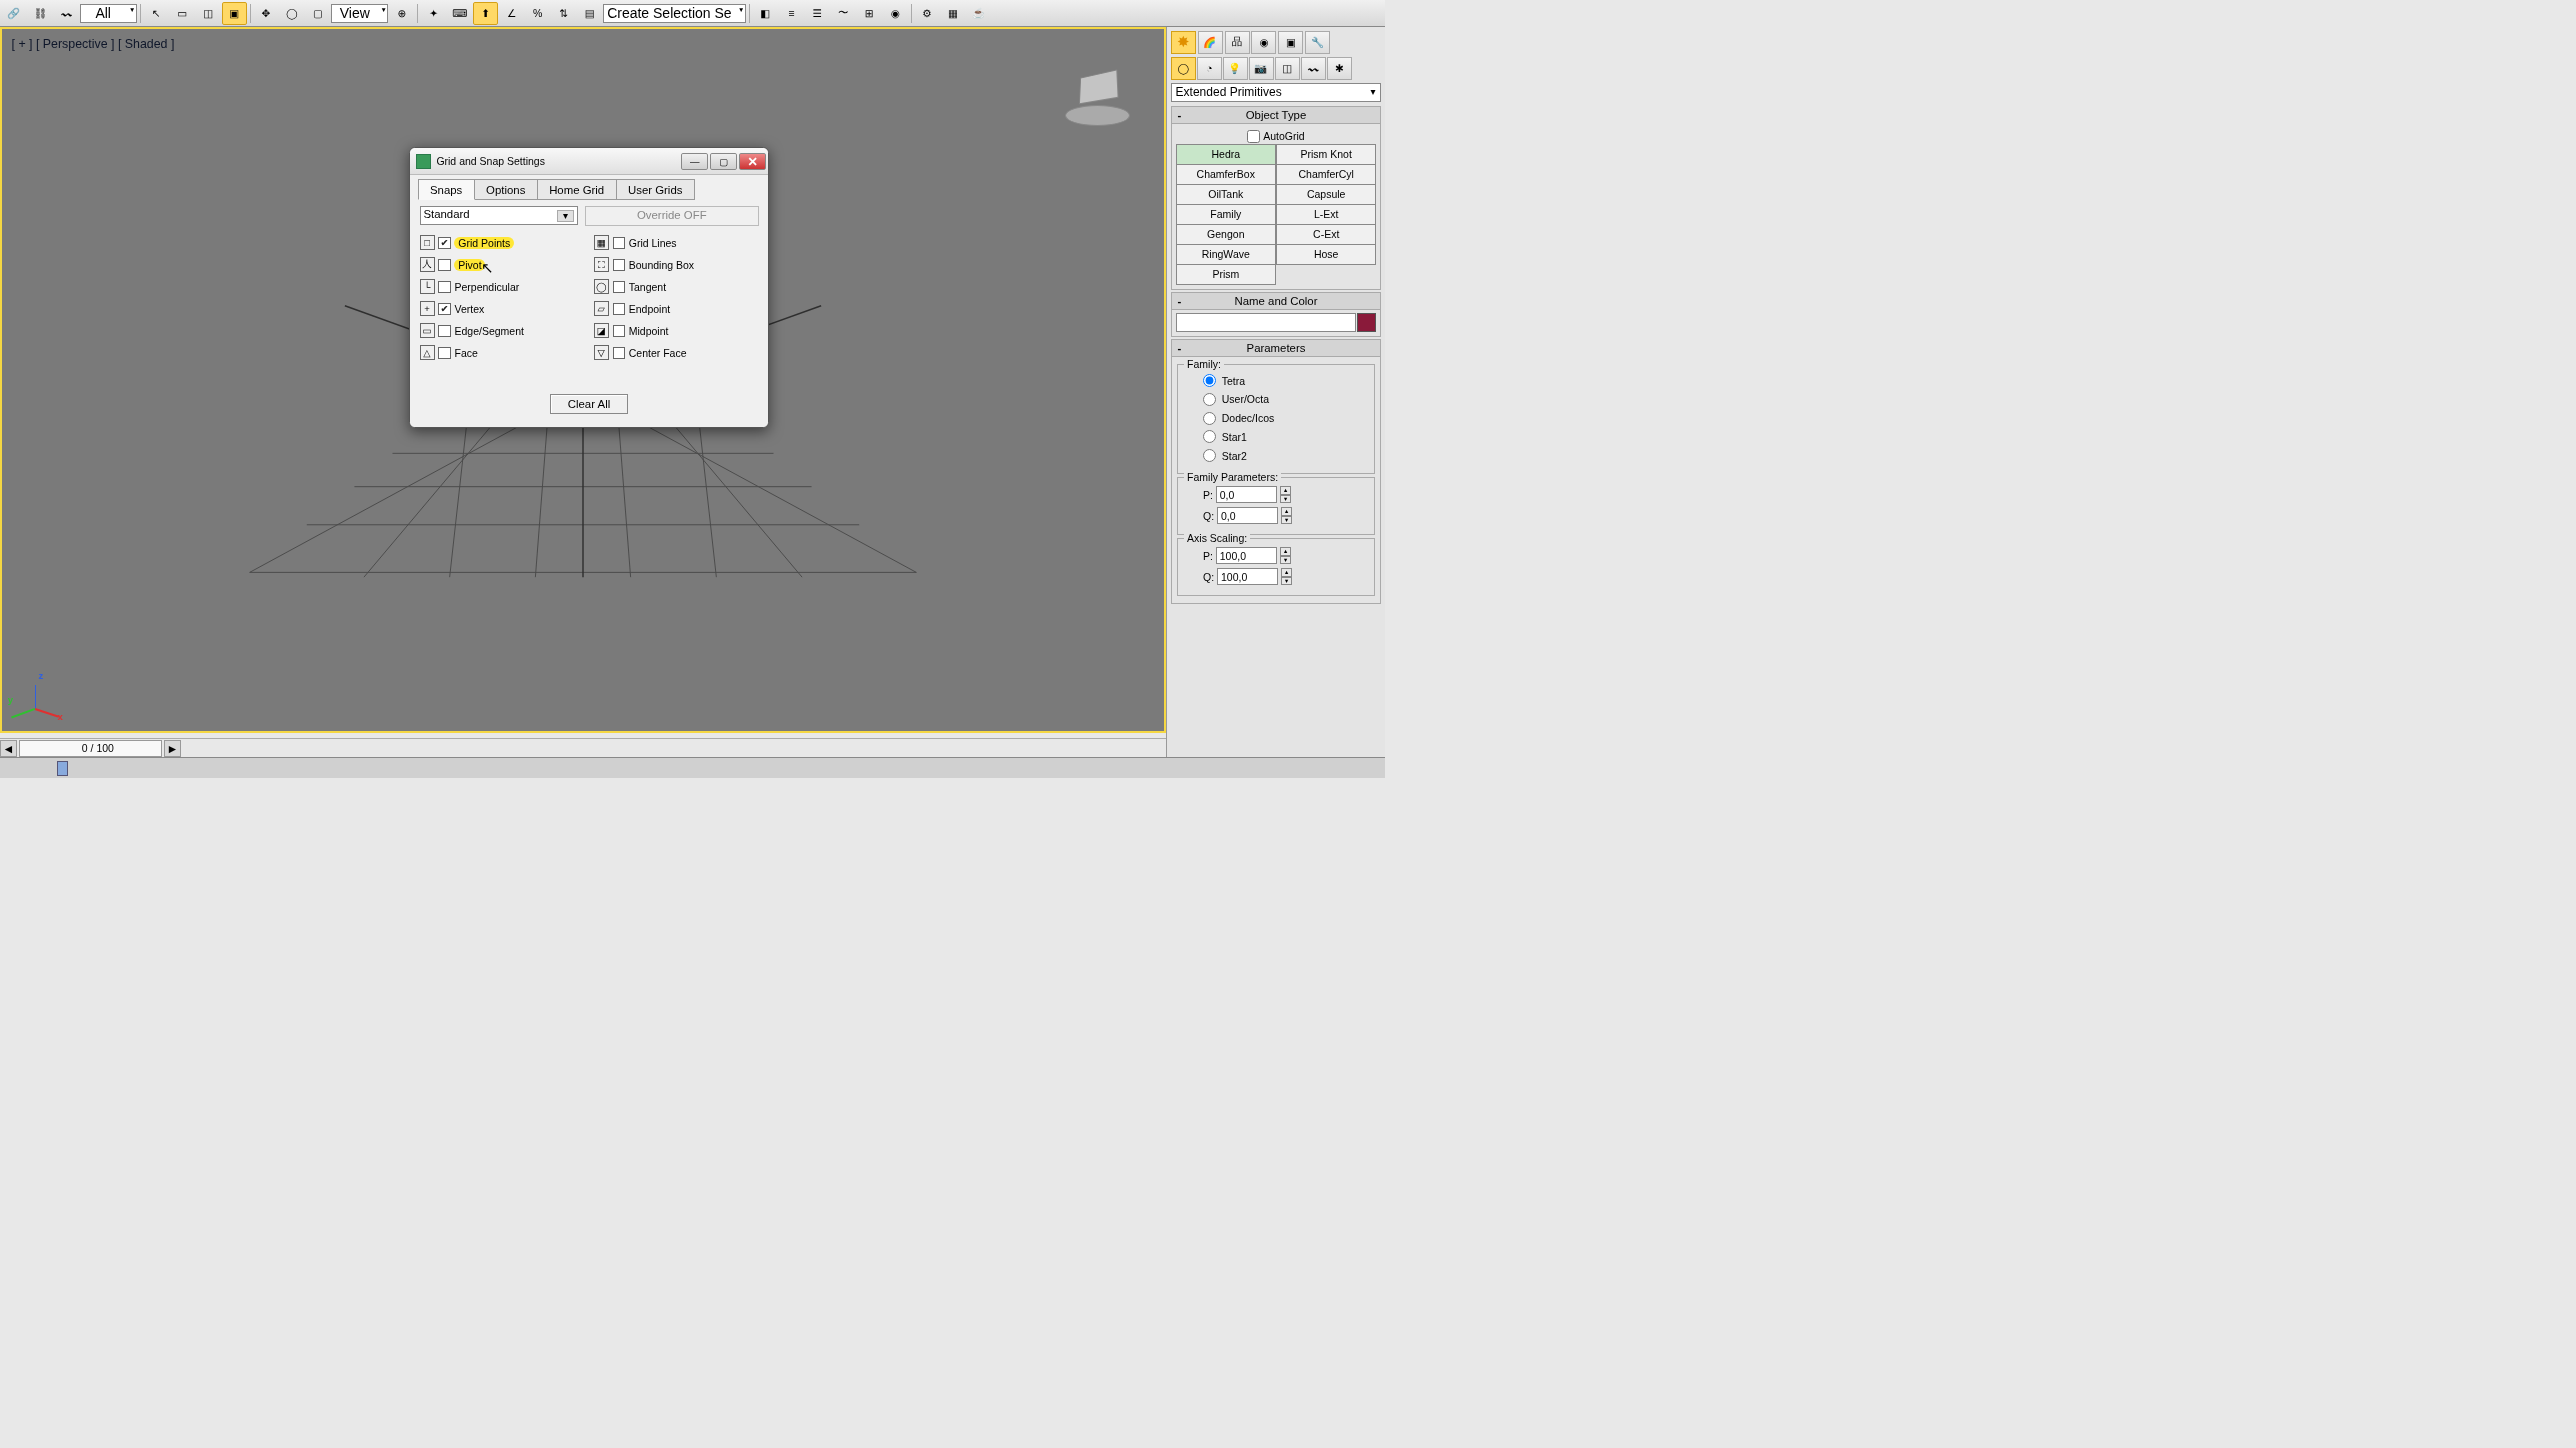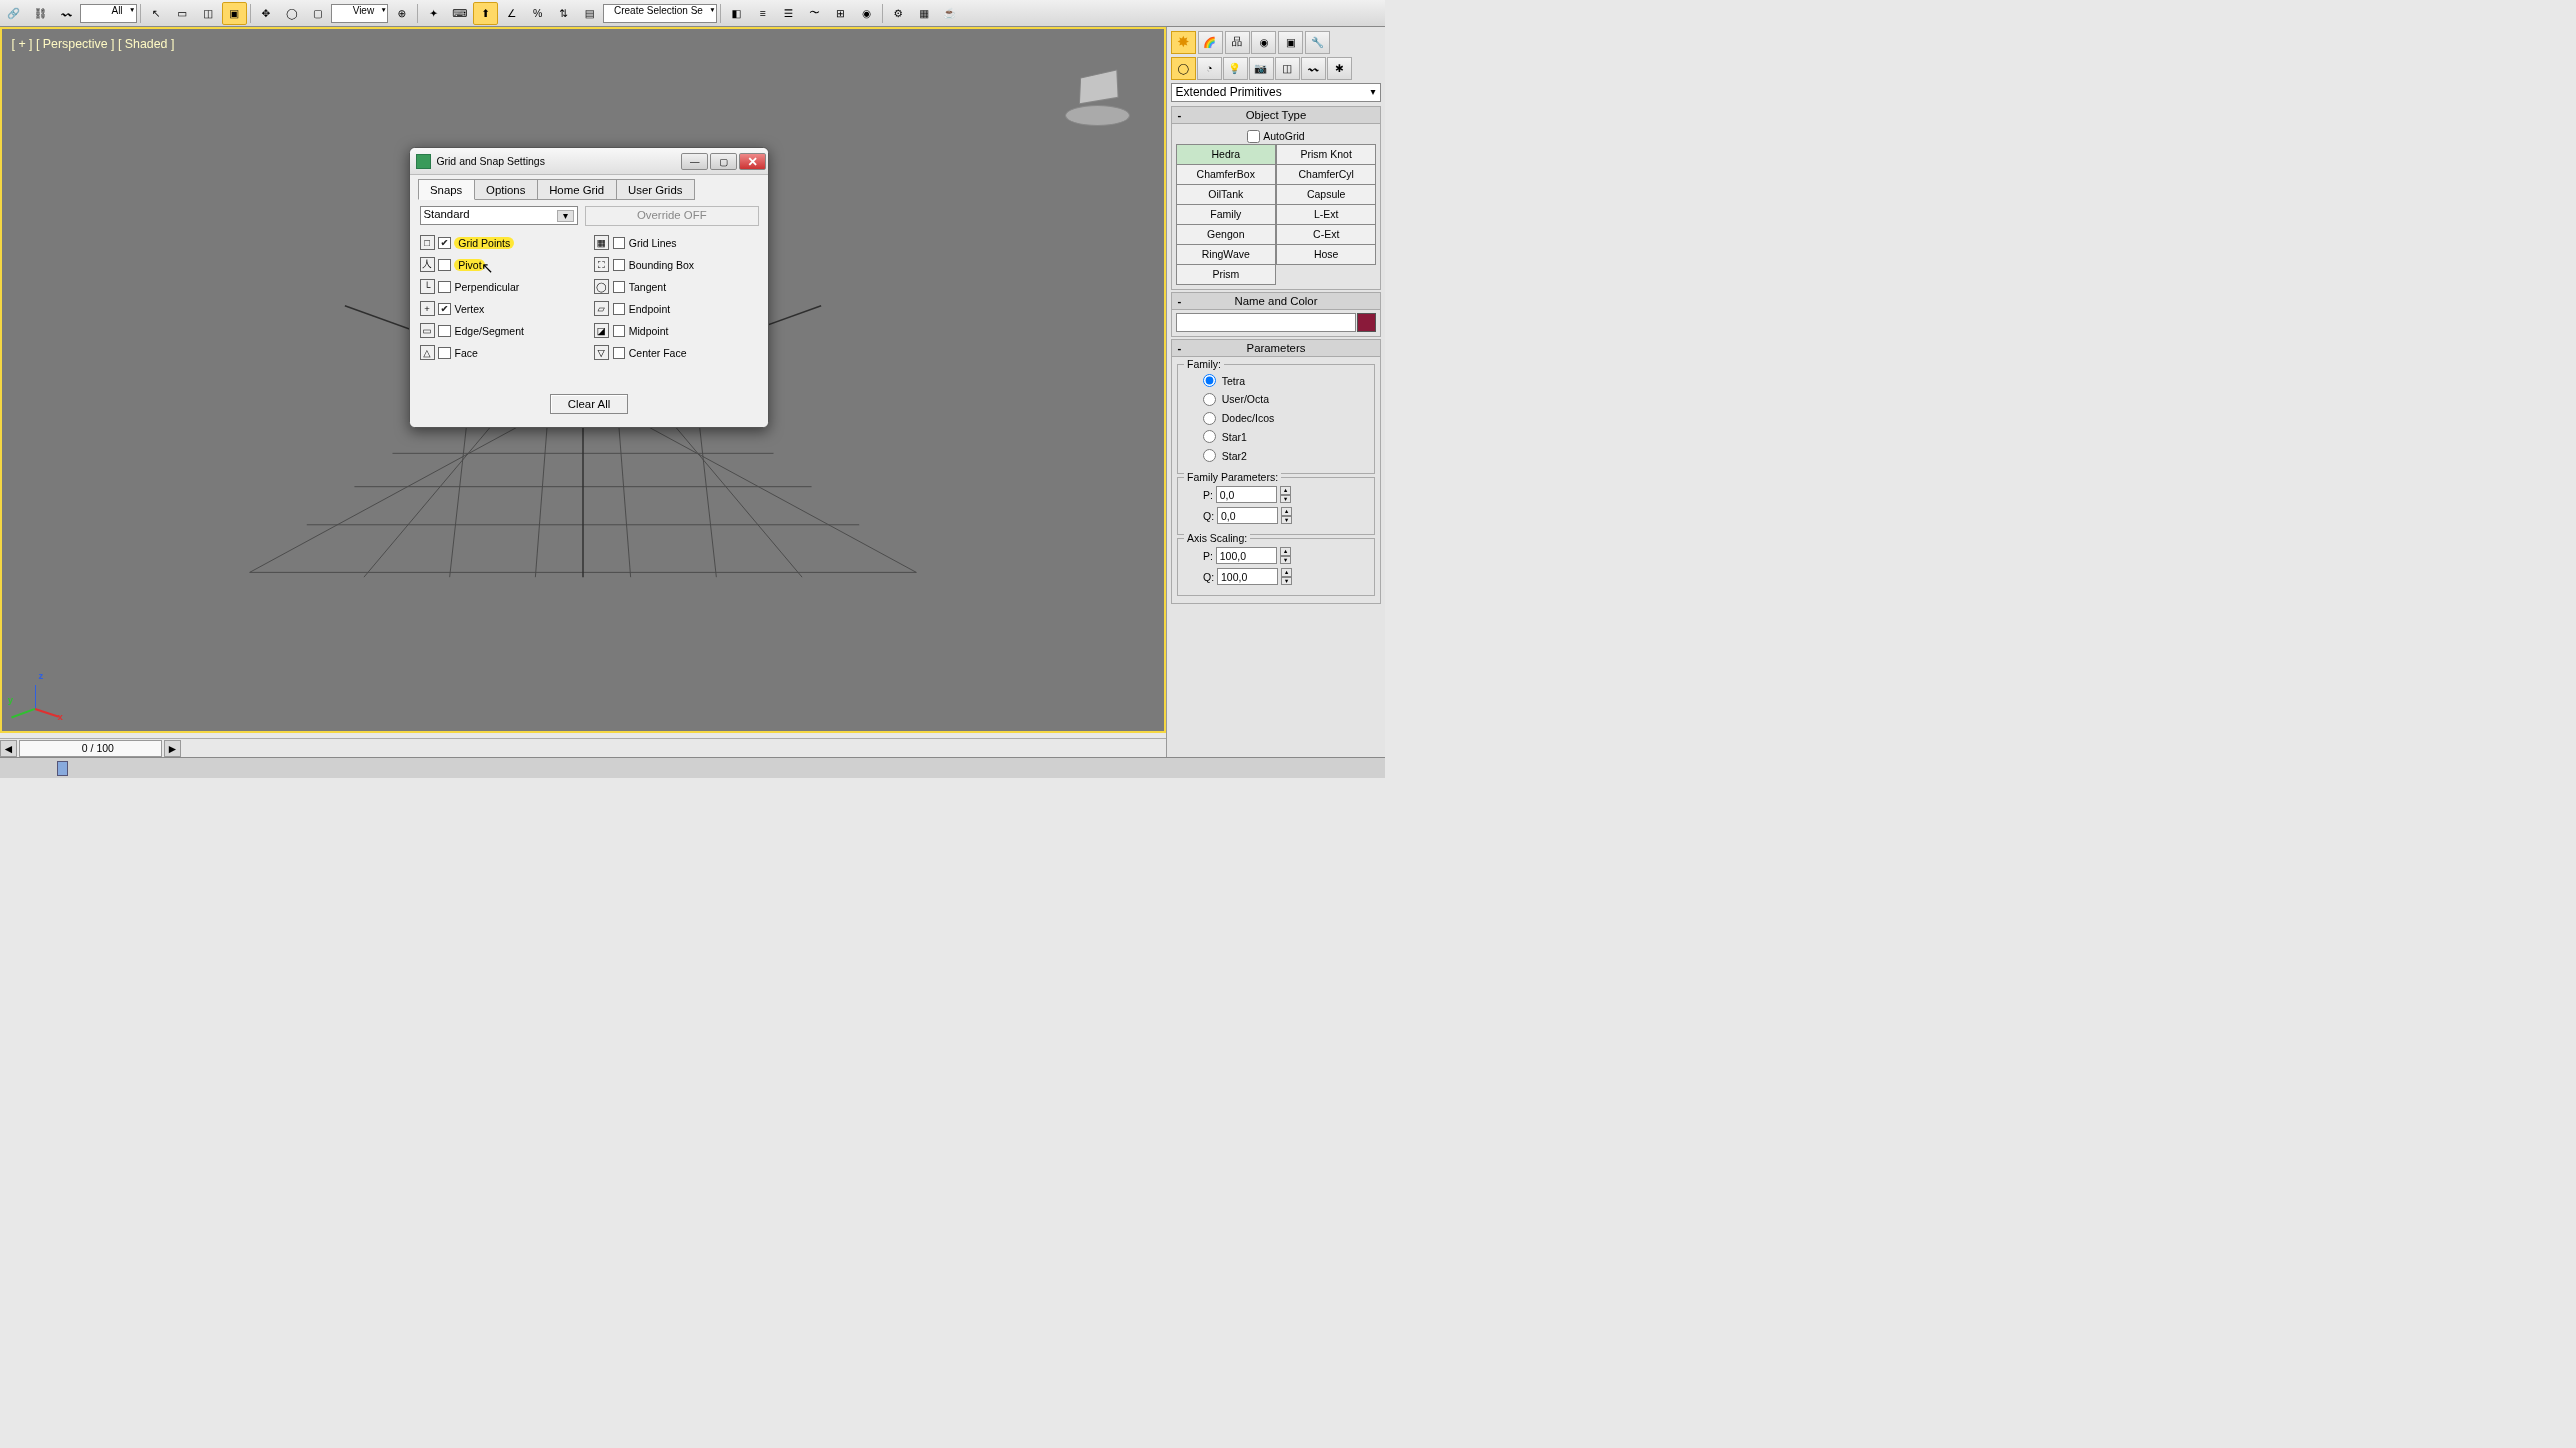--- a/index.html
+++ b/index.html
@@ -3,26 +3,26 @@
 <meta charset="utf-8">
 <style>
 * { margin: 0; padding: 0; box-sizing: border-box; font-family: Tahoma, Arial, sans-serif; font-size: 10.5px; }
 body { background: #e8e8e8; overflow: hidden; width: 1385px; height: 778px; position: relative; }
 
 
 .top-toolbar { height: 27px; background: linear-gradient(#f0f0f0, #d8d8d8); border-bottom: 1px solid #888; display: flex; align-items: center; padding: 0 1.9px; gap: 1px; }
 .tb-btn { width: 25px; height: 23px; border: 1px solid transparent; display: flex; align-items: center; justify-content: center; border-radius: 1.9px; }
 .tb-btn.active { background: #ffd966; border-color: #d4a017; }
 .tb-sep { width: 1px; height: 19px; background: #aaa; margin: 0 1.9px; }
-.tb-dropdown { height: 19px; background: #fff; border: 1px solid #888; padding: 0 13.3px 0 2.9px; font-size: 10px; position: relative; min-width: 57px; text-align: right; }
+.tb-dropdown { height: 19px; background: #fff; border: 1px solid #888; padding: 0 13.3px 0 2.9px; font-size: 14px; position: relative; min-width: 57px; text-align: center; }
 .tb-dropdown::after { content: '▾'; position: absolute; right: 1.9px; font-size: 7.6px; }
 
 
 .viewport-area { position: absolute; top: 27px; left: 0; width: 1166px; height: 706px; border: 2.9px solid #f5d742; background: #7a7a7a; }
-.viewport-label { position: absolute; top: 7.6px; left: 9.5px; color: #fef9c3; font-size: 12.4px; }
+.viewport-label { position: absolute; top: 7.6px; left: 9.5px; color: #0f172a; font-size: 12.4px; }
 .axis-gizmo { position: absolute; bottom: 9.5px; left: 9.5px; width: 48px; height: 48px; }
 .axis-gizmo .x { position: absolute; bottom: 11.4px; left: 23px; width: 25px; height: 1.9px; background: #e03030; transform: rotate(18deg); transform-origin: left; }
 .axis-gizmo .y { position: absolute; bottom: 11.4px; left: 23px; width: 25px; height: 1.9px; background: #30c030; transform: rotate(160deg); transform-origin: left; }
 .axis-gizmo .z { position: absolute; bottom: 11.4px; left: 23px; width: 1.9px; height: 25px; background: #3060e0; transform-origin: bottom; bottom: 11.4px; }
 .axis-lbl { position: absolute; font-size: 9.5px; font-weight: bold; }
 .view-cube { position: absolute; top: 28.5px; right: 28.5px; width: 76px; height: 76px; }
 .cube-face { position: absolute; top: 14.3px; left: 17px; width: 42px; height: 30px; background: #c4c4c4; border: 1px solid #888; transform: perspective(190px) rotateX(25deg) rotateY(-25deg); }
 .cube-ring { position: absolute; bottom: 7.6px; left: 5.7px; width: 65px; height: 21px; border-radius: 50%; background: #aaa; border: 1px solid #888; }
 
 

